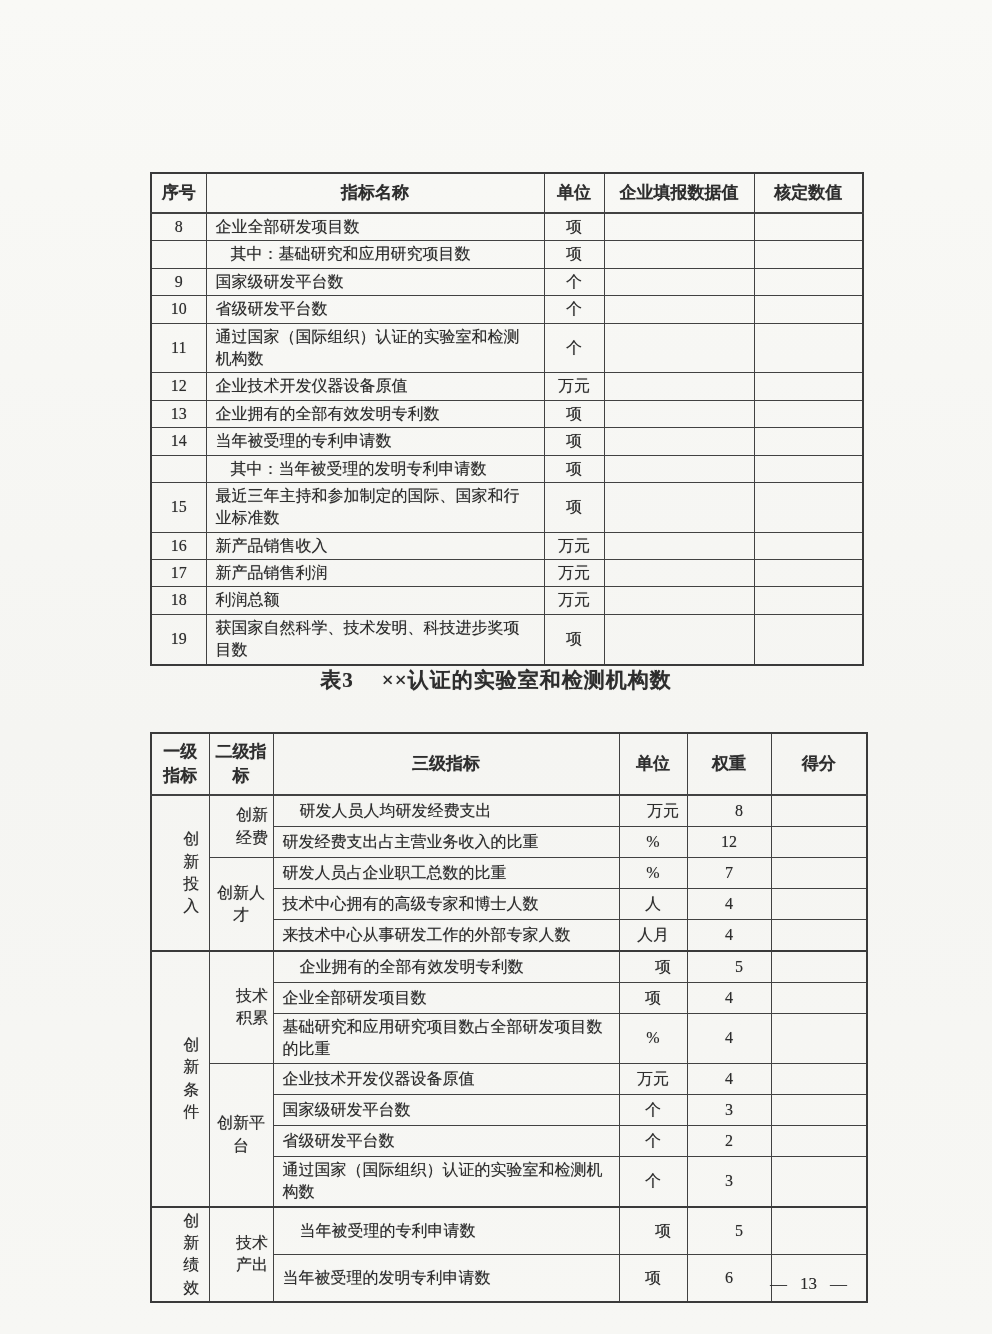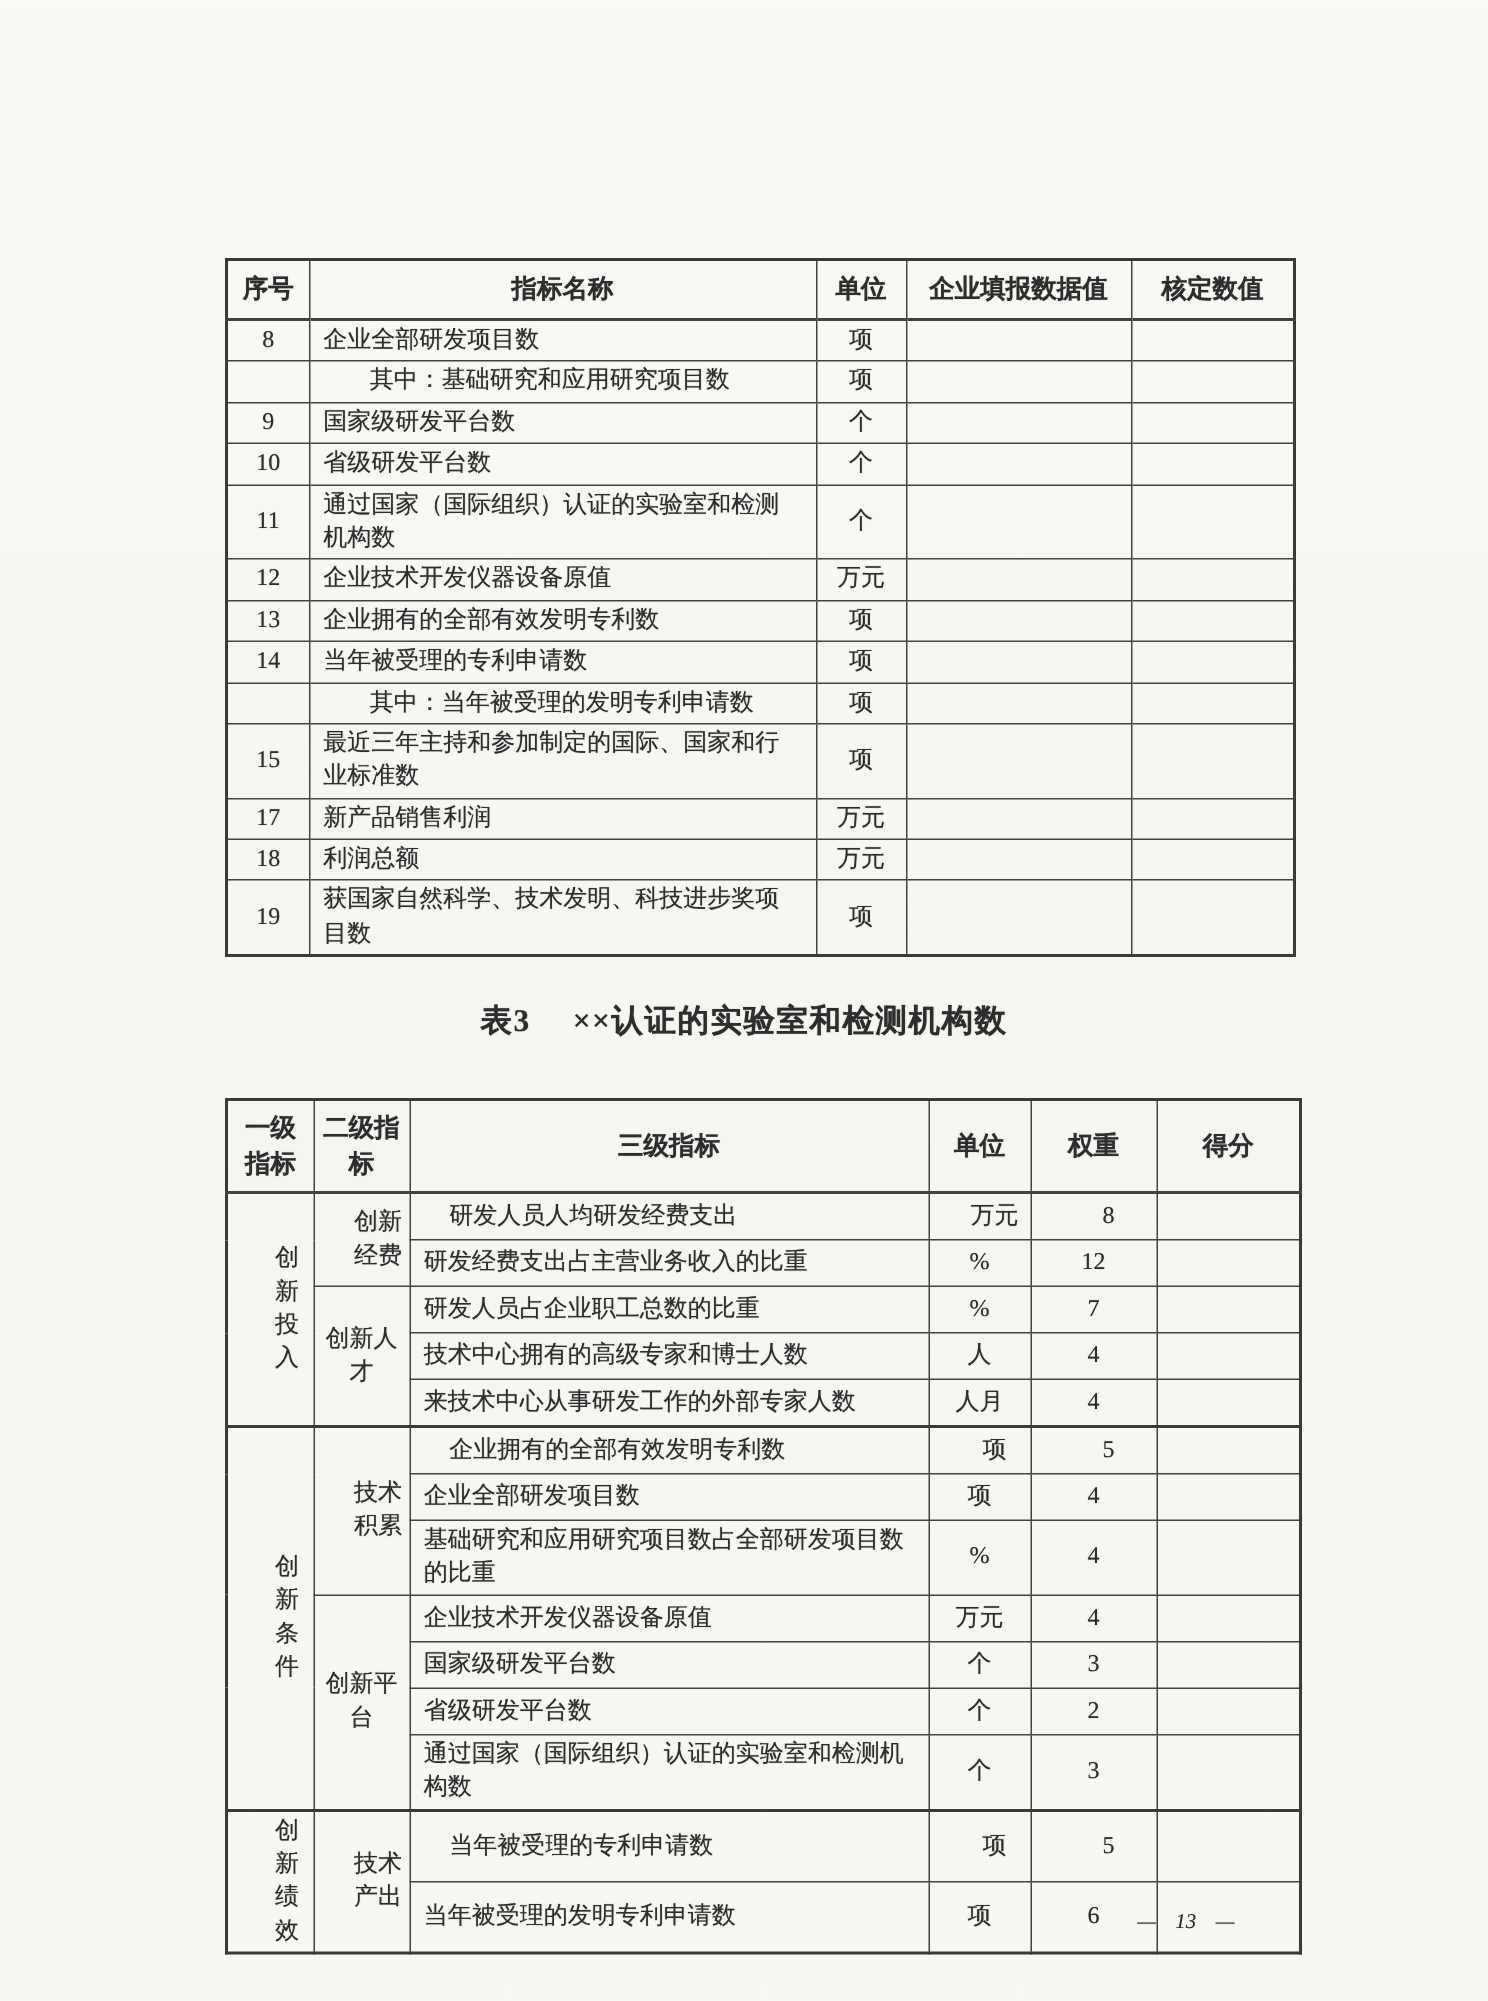--- a/index.html
+++ b/index.html
@@ -26,35 +26,34 @@
   }
   thead th{font-weight:bold;font-size:17px;border-bottom-width:2px;margin-left:12px;}
   #indicator-table{top:172px;width:712px;border:2px solid #3a3a3a;}
   #indicator-table thead th{height:34px;}
   #indicator-table td{height:21px;}
   #evaluation-table{top:732px;width:716px;border:2px solid #3a3a3a;}
   #evaluation-table thead th{height:56px;}
   #evaluation-table td{height:26px;}
   .c-center{text-align:center;}
   .c-name{text-align:left;padding-left:9px;padding-right:9px;}
-  td.indent{padding-left:40px;}
+  td.indent{padding-left:24px;}
   tr.group-start td{border-top:2px solid #3a3a3a;padding-left:26px;}
   td.lv{text-align:center;padding:2px 4px;}
   #table3-title{
     position:absolute;top:666px;left:0;width:100%;
     text-align:center;font-size:21px;font-weight:bold;
     letter-spacing:1px;
     text-shadow:0 0 0.7px rgba(40,40,40,0.5);
   }
   #table3-title .gap{display:inline-block;width:28px;}
   #page-number{
-    position:absolute;top:1274px;right:156px;
-    font-size:14px;color:#2b2b2b;
+    position:absolute;top:1274px;right:132px;
+    font-size:17px;color:#2b2b2b;
     text-shadow:0 0 0.6px rgba(40,40,40,0.4);
-    font-style:italic;
   }
   #page-number .dash{display:inline-block;margin:0 13px;}
 </style>
 </head>
 <body>
 
 <div class="scan-page">
 
   <table id="indicator-table">
     <colgroup>
@@ -134,20 +133,27 @@
           <td class="c-center"></td>
           <td class="c-name indent">其中：当年被受理的发明专利申请数</td>
           <td class="c-center">项</td>
           <td class="c-center"></td>
           <td class="c-center"></td>
         </tr>
         <tr>
           <td class="c-center">15</td>
           <td class="c-name">最近三年主持和参加制定的国际、国家和行业标准数</td>
           <td class="c-center">项</td>
+          <td class="c-center"></td>
+          <td class="c-center"></td>
+        </tr>
+        <tr>
+          <td class="c-center">16</td>
+          <td class="c-name">新产品销售收入</td>
+          <td class="c-center">万元</td>
           <td class="c-center"></td>
           <td class="c-center"></td>
         </tr>
         <tr>
           <td class="c-center">17</td>
           <td class="c-name">新产品销售利润</td>
           <td class="c-center">万元</td>
           <td class="c-center"></td>
           <td class="c-center"></td>
         </tr>

